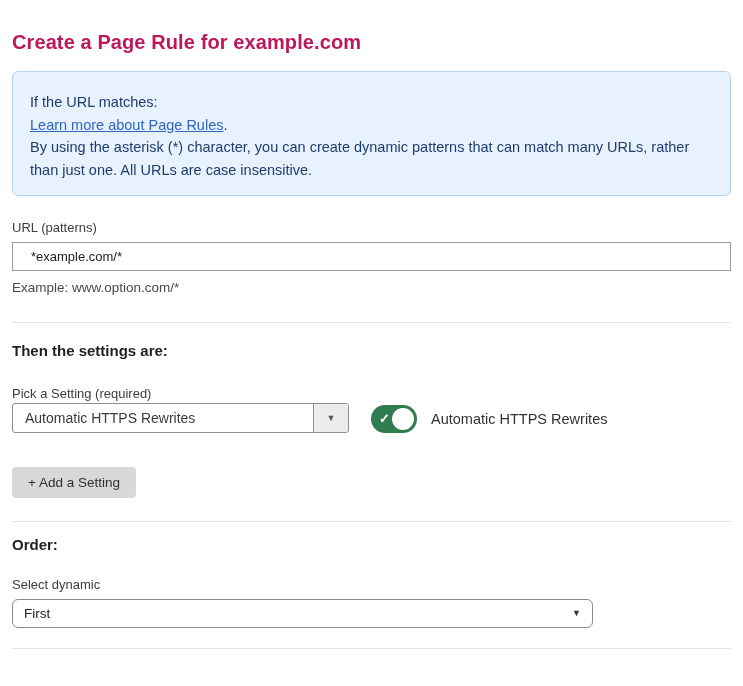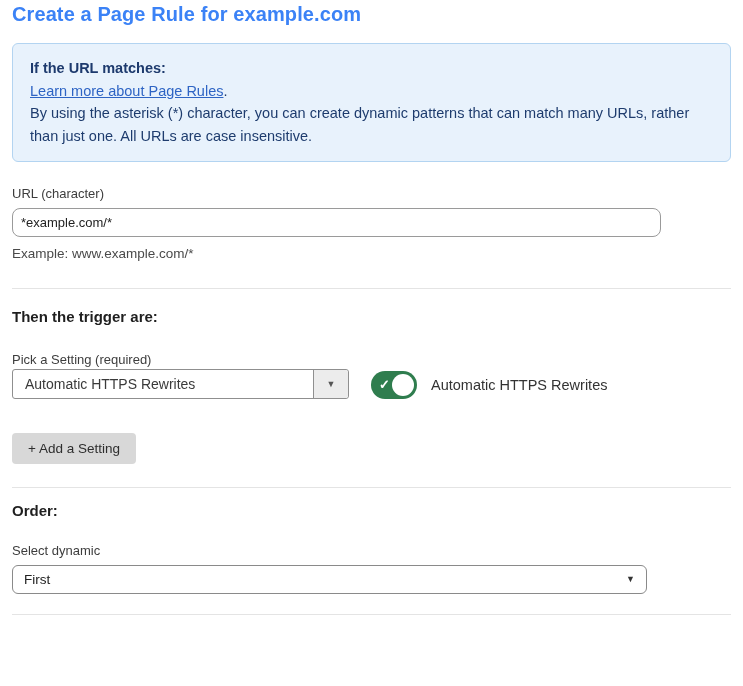--- a/index.html
+++ b/index.html
@@ -7,56 +7,56 @@
   body {
     width: 743px;
     height: 686px;
     font-family: "Liberation Sans", sans-serif;
     color: #222;
     overflow: hidden;
   }
   .container { padding: 0 12px; }
 
   .page-title {
-    margin-top: 3px;
+    margin-top: 31px;
     font-size: 20px;
     font-weight: 700;
-    color: #3b82f6;
+    color: #be185d;
     letter-spacing: 0.1px;
   }
 
   .info-box {
     margin-top: 17px;
     background: #e8f2fc;
     border: 1px solid #b3d4f1;
     border-radius: 6px;
     padding: 13px 17px 14px 17px;
     color: #1e3c6e;
     font-size: 14.5px;
     line-height: 1.56;
   }
-  .info-box .info-heading { font-weight: 700; color: #1d3a6d; }
+  .info-box .info-heading { font-weight: 400; color: #1d3a6d; margin-top: 6px; }
   .info-box a.info-link {
     color: #2e64c4;
     text-decoration: underline;
     cursor: pointer;
   }
 
   .field-label {
     font-size: 13px;
     color: #3d3d3d;
     margin-top: 24px;
   }
   .text-input {
     margin-top: 7px;
-    width: 649px;
+    width: 719px;
     height: 29px;
     border: 1px solid #9a9a9a;
-    border-radius: 8px;
-    padding: 0 8px;
+    border-radius: 0;
+    padding: 0 18px;
     font-size: 13px;
     font-family: "Liberation Sans", sans-serif;
     color: #222;
     background: #fff;
     display: block;
   }
   .helper-text {
     margin-top: 7px;
     font-size: 13.5px;
     color: #4a4a4a;
@@ -161,21 +161,21 @@
     font-size: 13.5px;
     font-family: "Liberation Sans", sans-serif;
     cursor: pointer;
   }
   .btn-gray { background: #d8d8d8; color: #2e2e2e; }
 
   .add-setting-btn { margin-top: 34px; }
 
   .order-select {
     margin-top: 7px;
-    width: 635px;
+    width: 581px;
     height: 29px;
     border: 1px solid #8a8a8a;
     border-radius: 6px;
     background: #fff;
     display: flex;
     align-items: center;
     justify-content: space-between;
     padding: 12px 11px;
     font-size: 13.5px;
     color: #222;
@@ -192,27 +192,27 @@
 <div class="container">
 
   <h1 class="page-title">Create a Page Rule for example.com</h1>
 
   <div class="info-box">
     <div class="info-heading">If the URL matches:</div>
     <div><a class="info-link">Learn more about Page Rules</a><span>.</span></div>
     <div><span>By using the asterisk (*) character, you can create dynamic patterns that can match many URLs, rather than just one. All URLs are case insensitive.</span></div>
   </div>
 
-  <div class="field-label">URL (character)</div>
+  <div class="field-label">URL (patterns)</div>
   <input class="text-input" type="text" value="*example.com/*" style="">
-  <div class="helper-text">Example: www.example.com/*</div>
+  <div class="helper-text">Example: www.option.com/*</div>
 
   <hr class="divider">
 
-  <div class="section-heading">Then the trigger are:</div>
+  <div class="section-heading">Then the settings are:</div>
 
   <div class="field-label" style="margin-top: 27px;">Pick a Setting (required)</div>
 
   <div class="setting-row">
     <div class="setting-dropdown">
       <div class="dd-value">Automatic HTTPS Rewrites</div>
       <div class="dd-arrow-btn">
           <span>▼</span>
         </div>
     </div>

